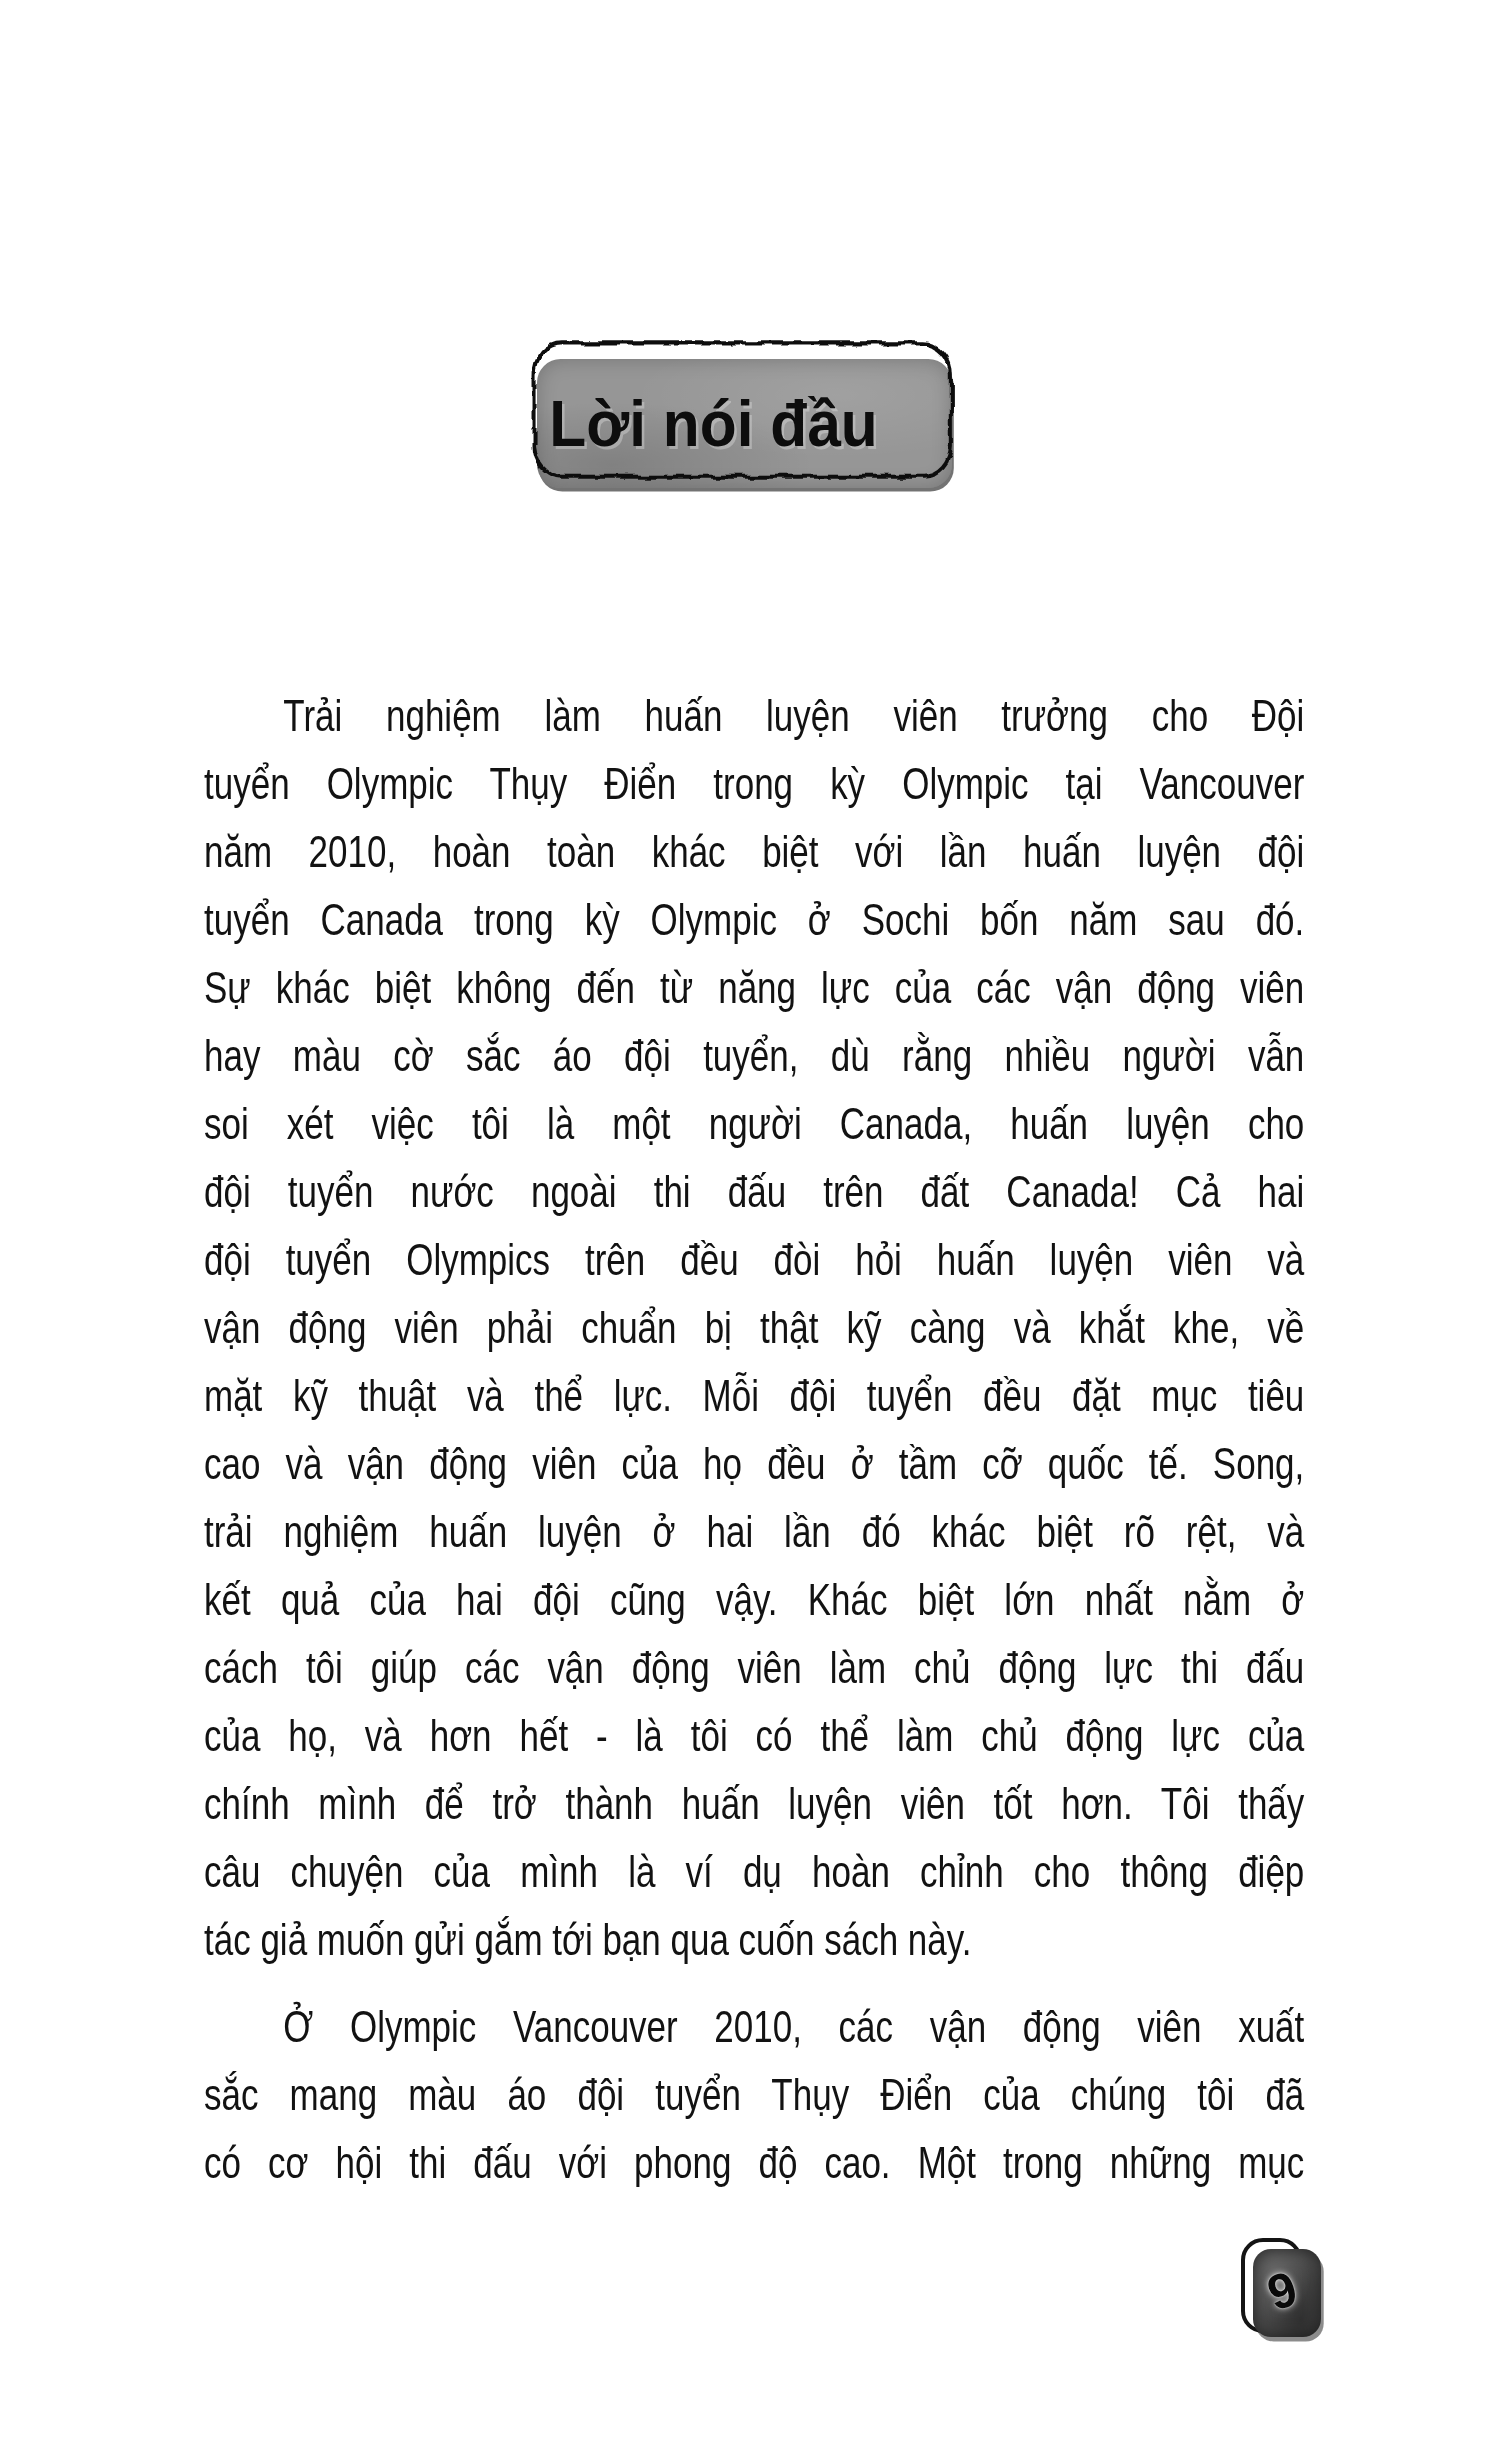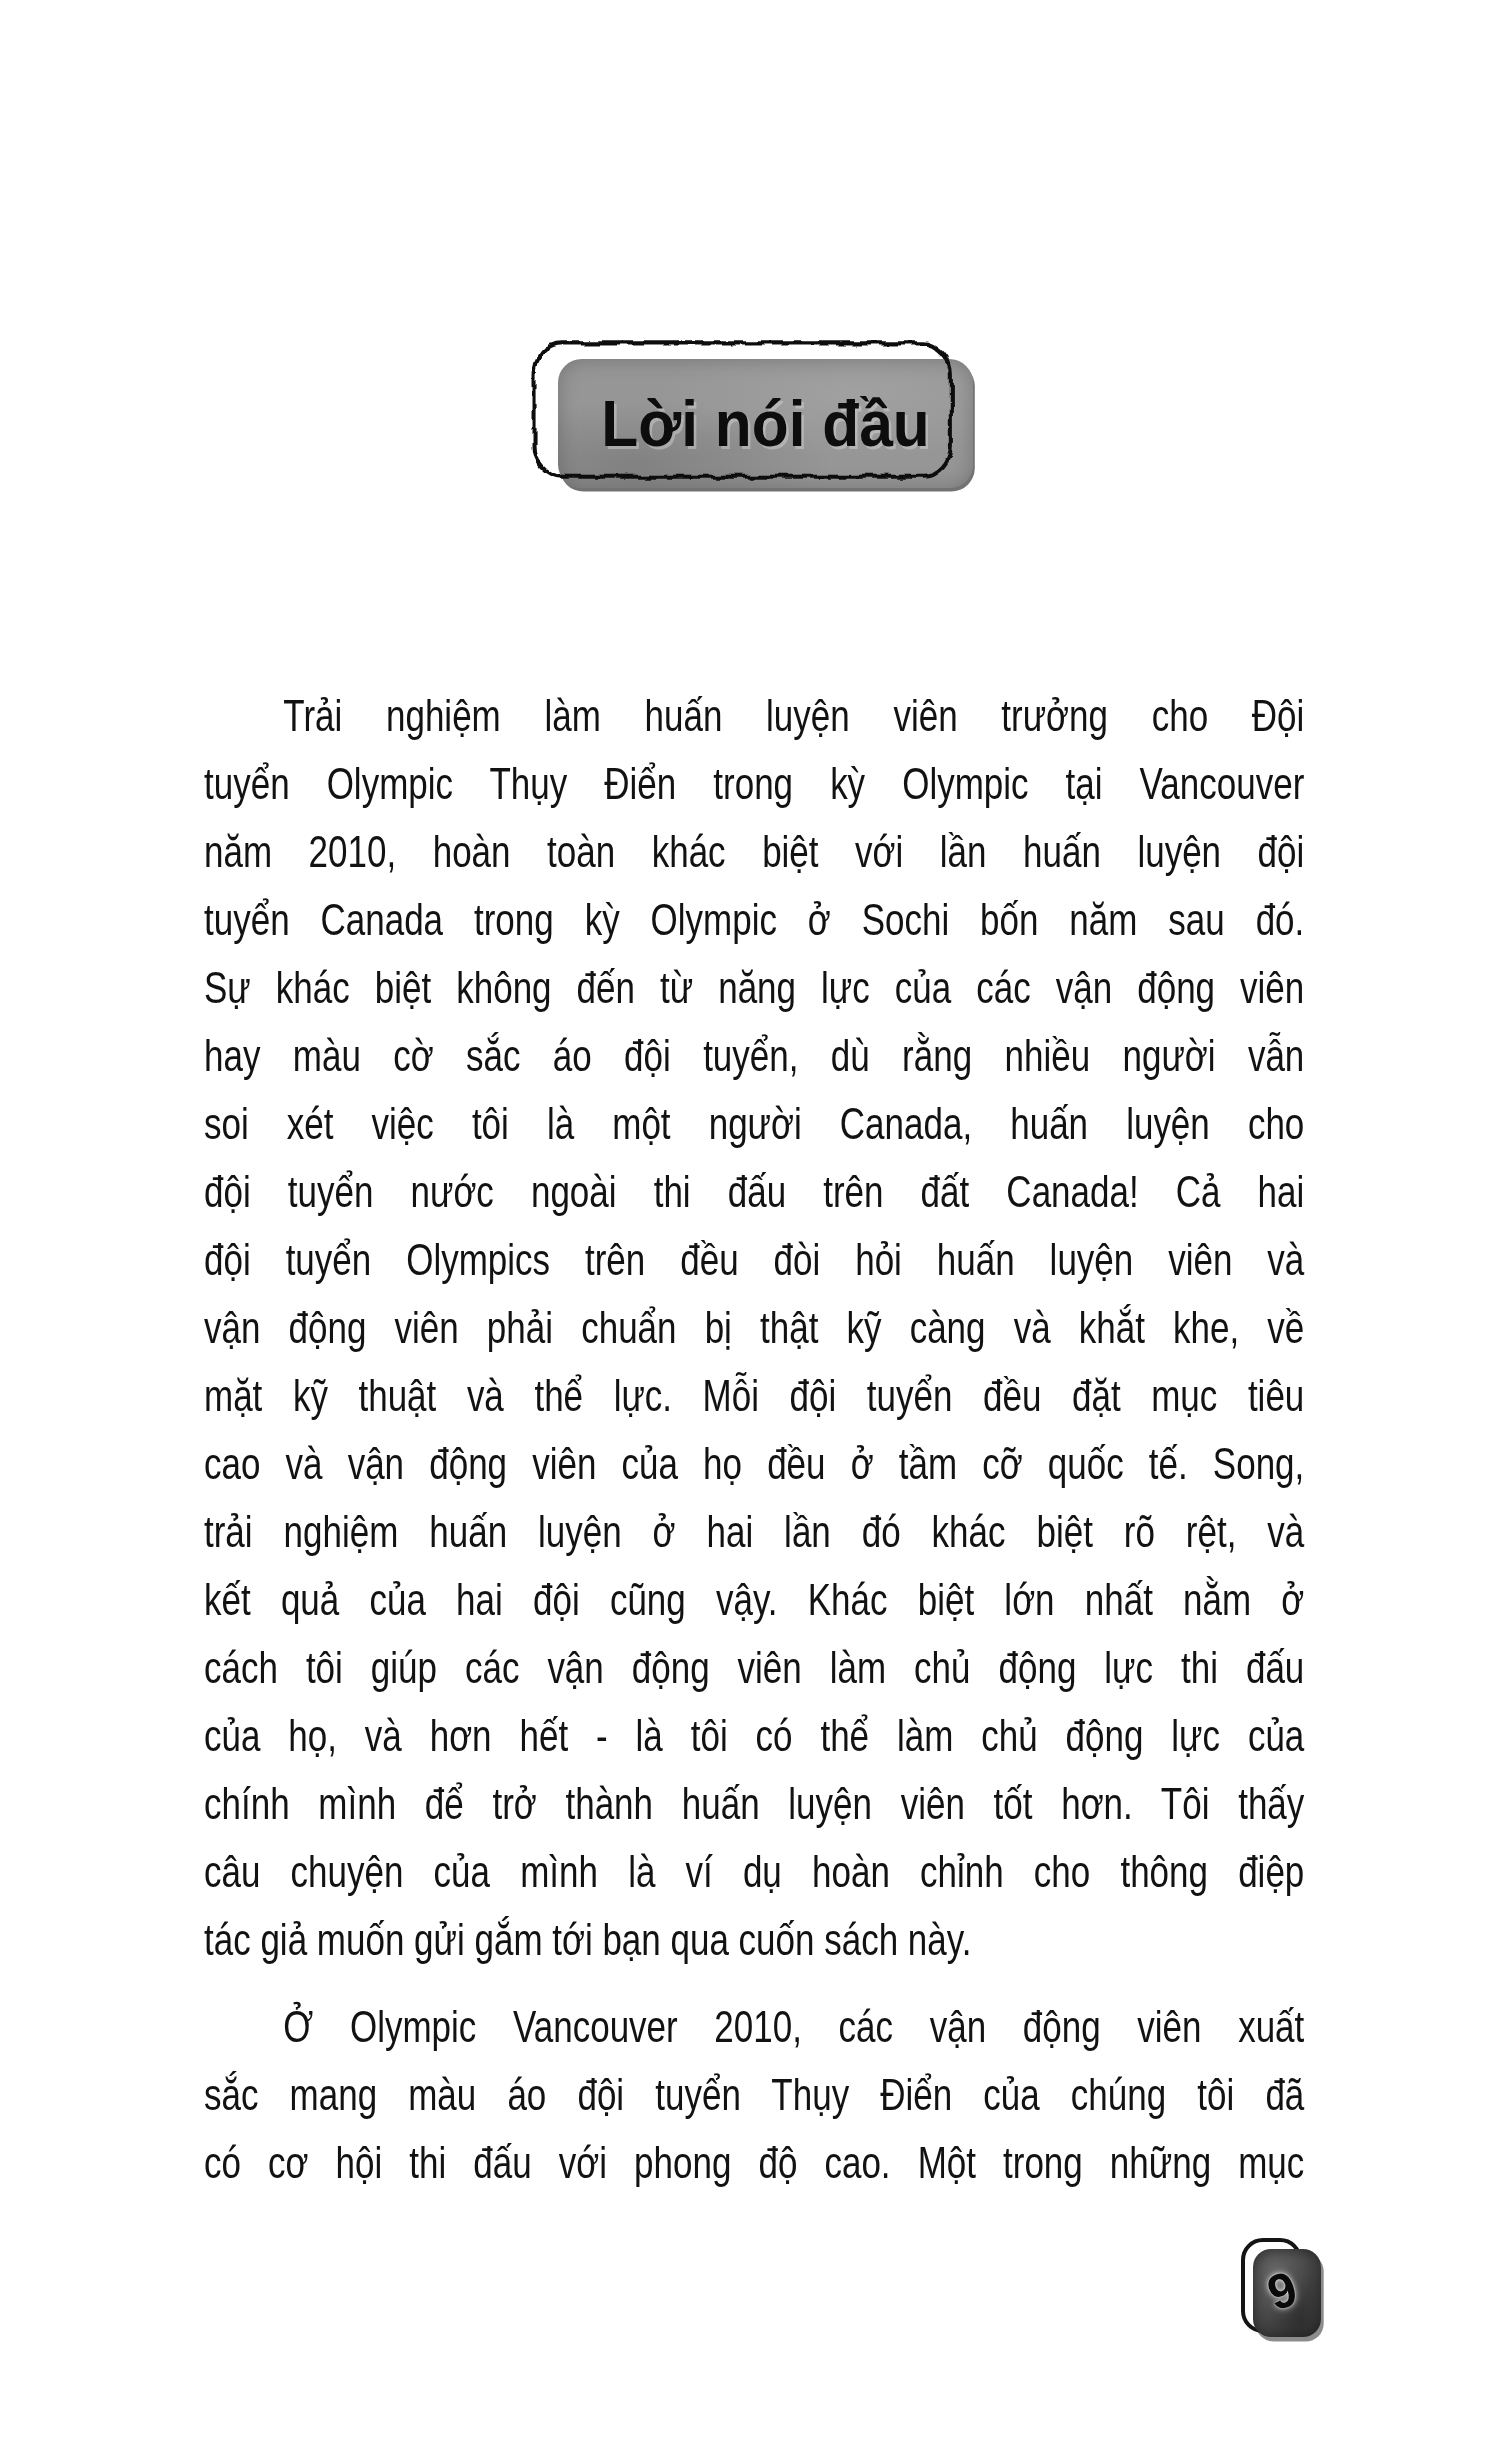--- a/index.html
+++ b/index.html
@@ -7,28 +7,28 @@
     width:1505px;height:2438px;
     background:#ffffff;
     font-family:"Liberation Sans","DejaVu Sans",sans-serif;
     overflow:hidden;
   }
   .page{position:relative;width:1505px;height:2438px;background:#ffffff;}
 
   
   .title-wrap{position:absolute;left:529px;top:337px;width:441px;height:156px;}
   .title-plate{
-    position:absolute;left:29px;top:22px;width:415px;height:129px;
+    position:absolute;left:8px;top:22px;width:415px;height:129px;
     border-radius:23.6px;z-index:1;
     background:
       radial-gradient(ellipse at 18% 82%, rgba(0,0,0,0.14), transparent 42%),
       radial-gradient(ellipse at 72% 28%, rgba(255,255,255,0.10), transparent 48%),
       #969696;
     box-shadow:inset 0 0 20px rgba(0,0,0,0.22), 1.8px 3.6px 0 rgba(0,0,0,0.55);
-    display:flex;align-items:center;justify-content:center;
+    display:flex;align-items:center;justify-content:flex-start;
   }
   .title-wavy{position:absolute;left:0;top:0;z-index:2;pointer-events:none;}
   .title-text{
     font-size:65px;font-weight:bold;color:#0d0d0d;
     transform:scaleX(0.93);transform-origin:50% 50%;
     text-shadow:2.7px 2.7px 0 rgba(235,235,235,0.35);
     letter-spacing:0px;white-space:nowrap;z-index:3;
   }
 
   

